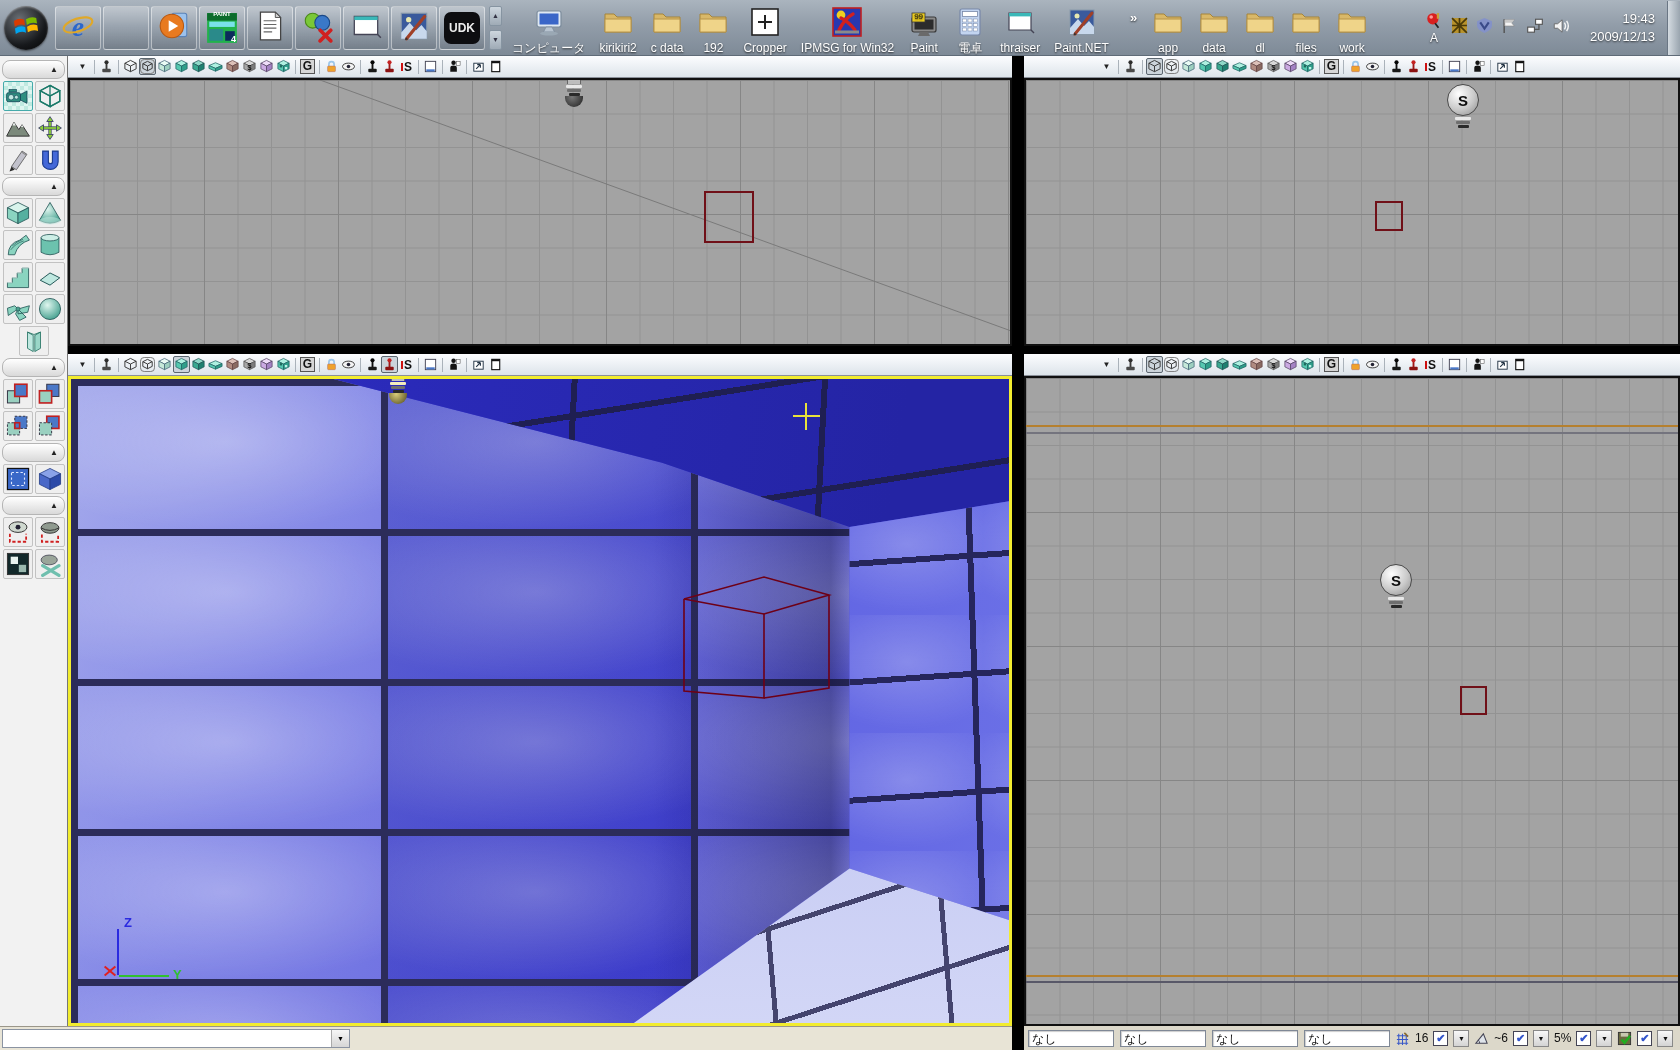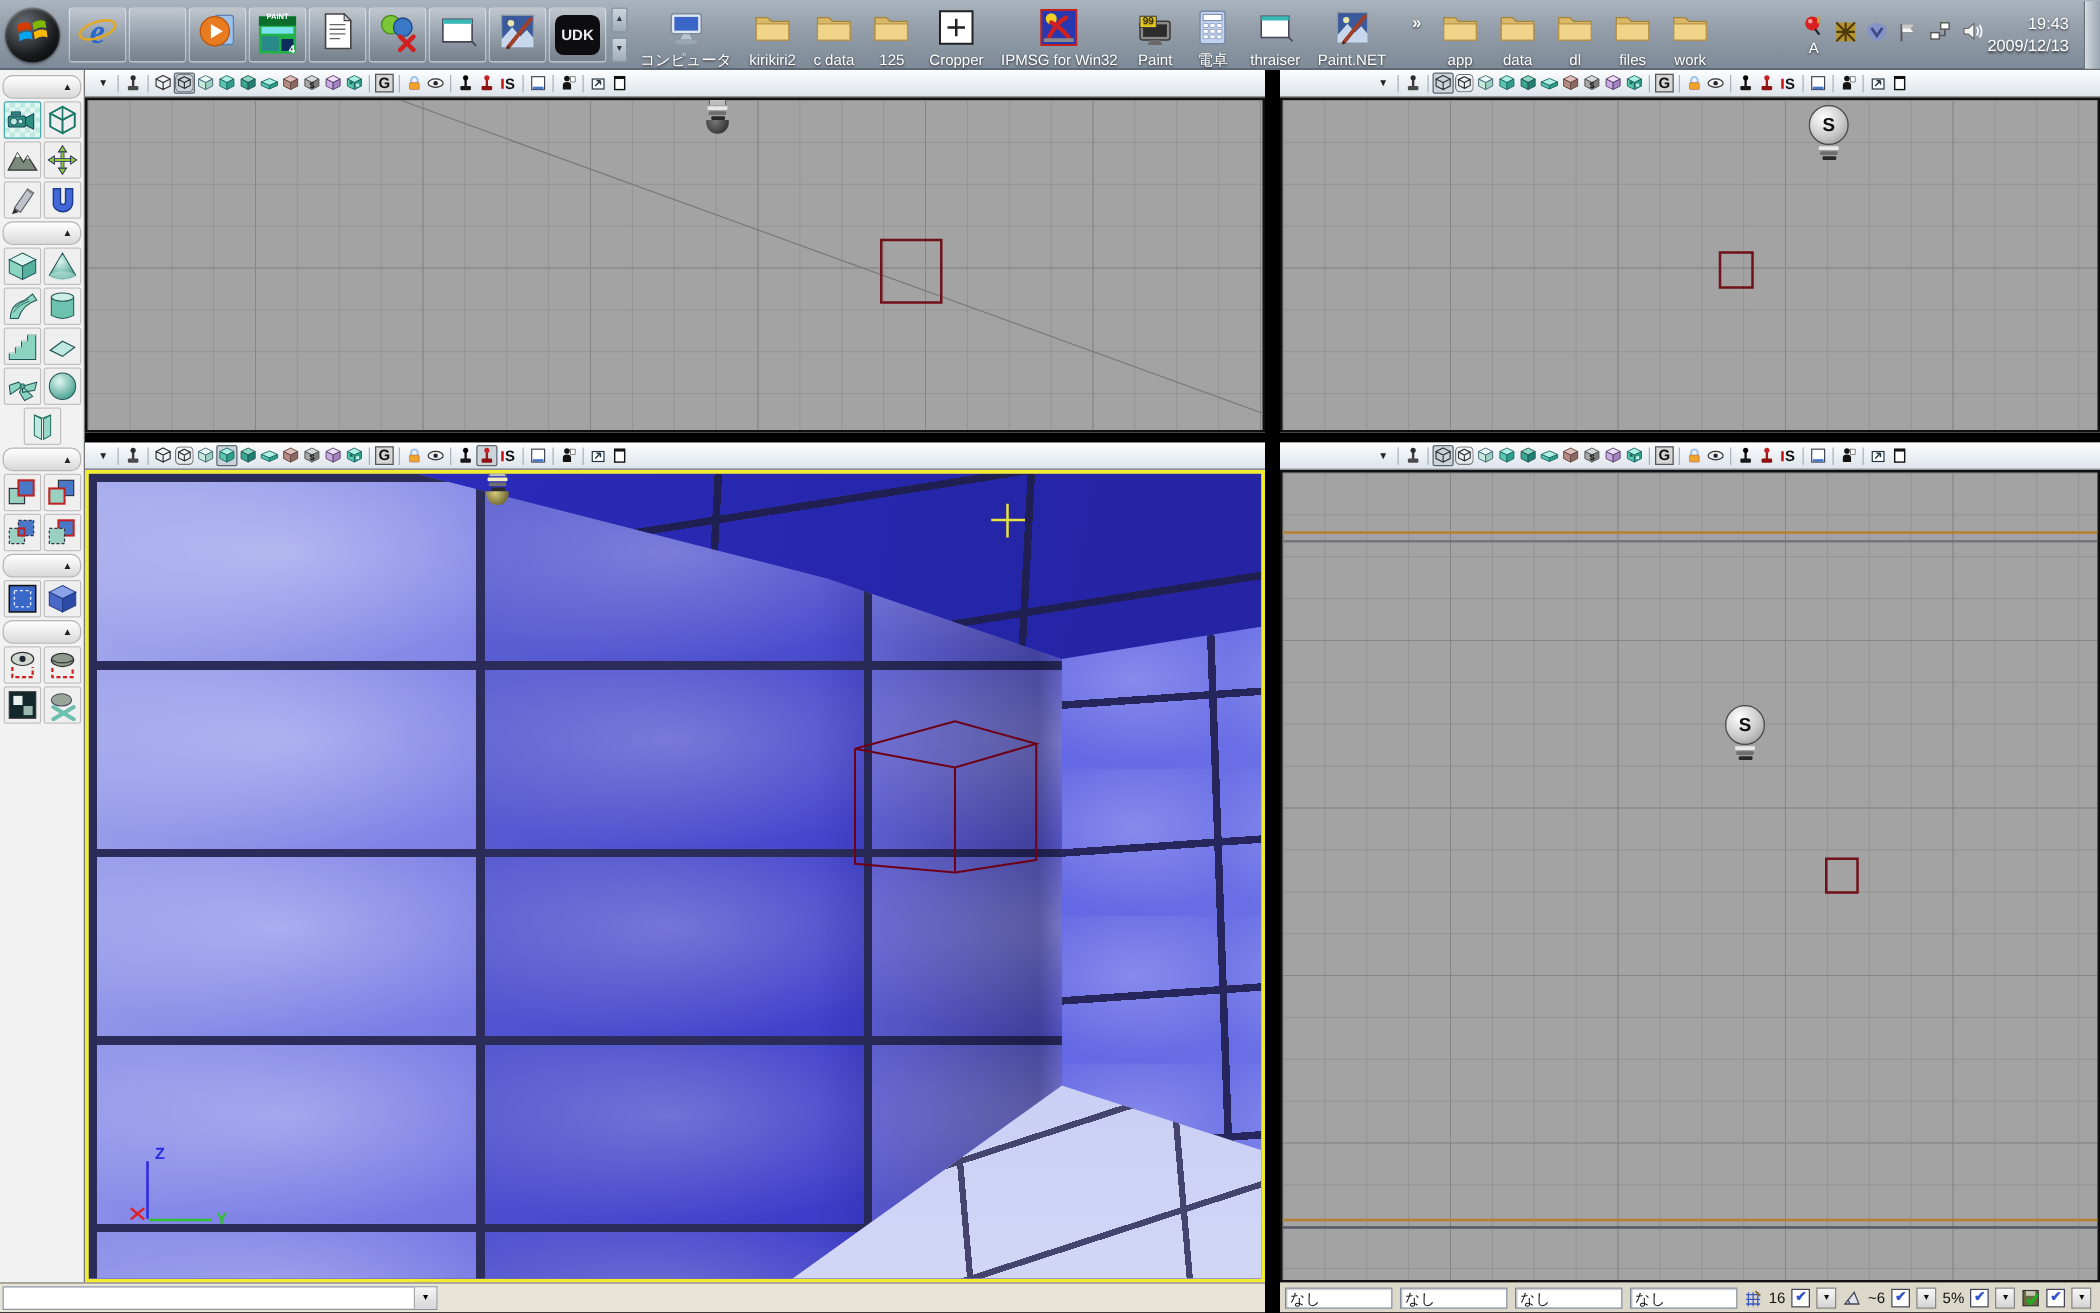--- a/index.html
+++ b/index.html
@@ -20,21 +20,21 @@
     font-weight:bold;font-size:12px;display:flex;align-items:center;justify-content:center;}
   .scrollcol{width:13px;height:44px;display:flex;flex-direction:column;justify-content:space-between;margin:0 3px;}
   .scbtn{width:13px;height:20px;background:linear-gradient(#cdd6de,#9fabb6);border:1px solid #8694a1;
     border-radius:2px;font-size:7px;color:#334;display:flex;align-items:center;justify-content:center;cursor:pointer;box-sizing:border-box;}
   .shortcut{display:flex;flex-direction:column;align-items:center;justify-content:flex-end;height:52px;
     padding:0 7px;color:#fff;font-size:12px;text-shadow:0 1px 2px rgba(0,0,0,.75);cursor:pointer;}
   .shortcut .lab{line-height:15px;white-space:nowrap;}
   .chev{color:#fff;font-weight:bold;font-size:13px;align-self:flex-start;margin:10px 8px 0 14px;text-shadow:0 1px 2px rgba(0,0,0,.7);}
   .tray{display:flex;align-items:center;gap:8px;margin-left:auto;}
   .pincol{display:flex;flex-direction:column;align-items:center;color:#fff;font-size:12px;line-height:12px;text-shadow:0 1px 2px rgba(0,0,0,.7);}
-  .clockbox{color:#fff;font-size:13px;text-align:right;line-height:18px;margin:0 12px 0 3px;text-shadow:0 1px 2px rgba(0,0,0,.7);}
+  .clockbox{color:#fff;font-size:13px;text-align:right;line-height:18px;margin:0 12px 0 20px;text-shadow:0 1px 2px rgba(0,0,0,.7);}
   .tb-sliver{width:12px;height:54px;background:linear-gradient(90deg,#d4dbe1,#9aa5af);border-left:1px solid #6a7684;}
   
   .panel{position:absolute;background:#9b9b9b;}
   #palette{left:0;top:56px;width:68px;height:970px;background:#f2f2f2;border-right:1px solid #777;
     box-sizing:border-box;padding:2px 1px;overflow:hidden;}
   .pal-head{height:17px;margin:2px 1px;border:1px solid #b5b5b5;border-radius:8px;
     background:linear-gradient(#ffffff,#d9d9d9);display:flex;align-items:center;justify-content:flex-end;
     padding:0 6px;font-size:8px;color:#222;cursor:pointer;}
   .pal-grid{display:flex;flex-wrap:wrap;justify-content:center;gap:2px;margin:2px 0;}
   .pbtn{width:30px;height:30px;border:1px solid #c2c2c2;border-radius:2px;background:#efefef;
@@ -531,21 +531,21 @@
       <div class="shortcut">
         <span><svg width="32" height="32">
             <use href="#a-folder"></use>
           </svg></span>
         <span class="lab">c data</span>
       </div>
       <div class="shortcut">
         <span><svg width="32" height="32">
             <use href="#a-folder"></use>
           </svg></span>
-        <span class="lab">125</span>
+        <span class="lab">192</span>
       </div>
       <div class="shortcut">
         <span><svg width="32" height="32">
             <use href="#a-cropper"></use>
           </svg></span>
         <span class="lab">Cropper</span>
       </div>
       <div class="shortcut">
         <span><svg width="32" height="32">
             <use href="#a-ipmsg"></use>

